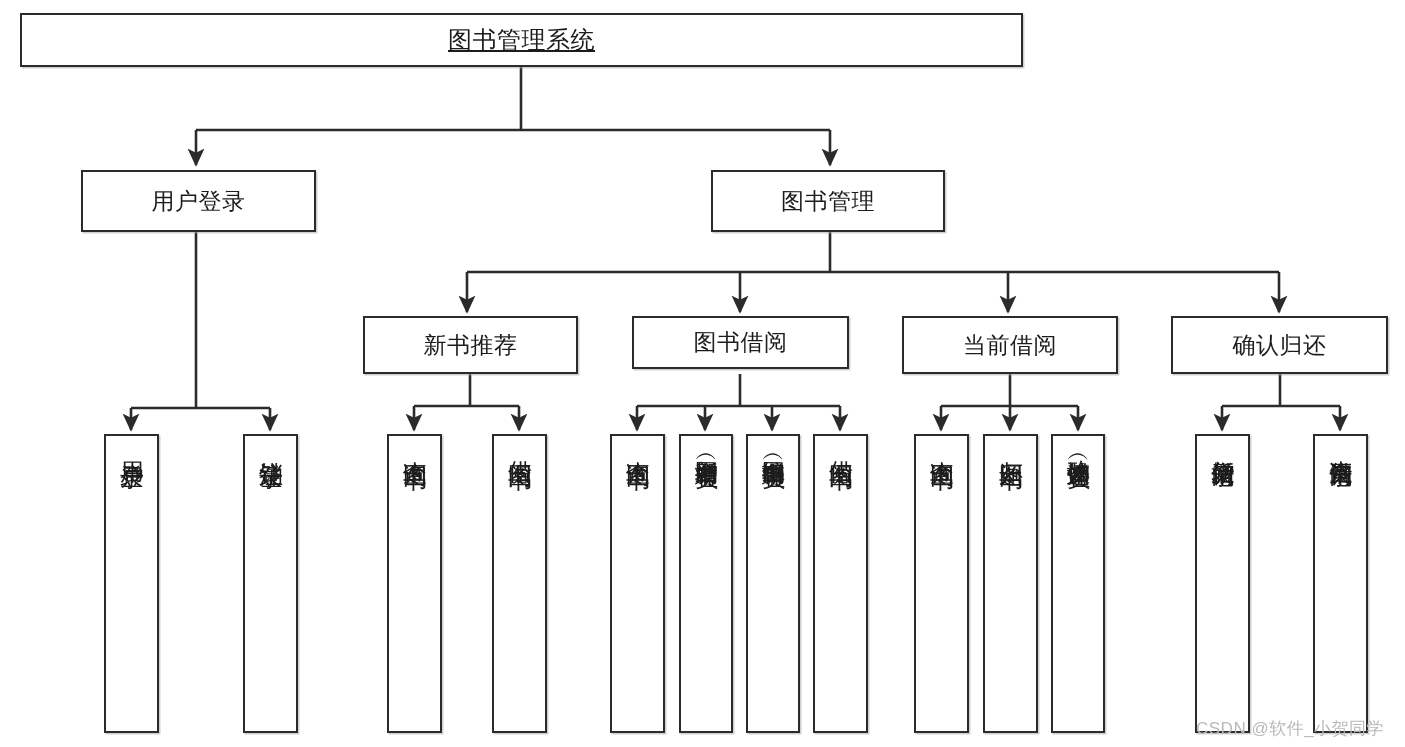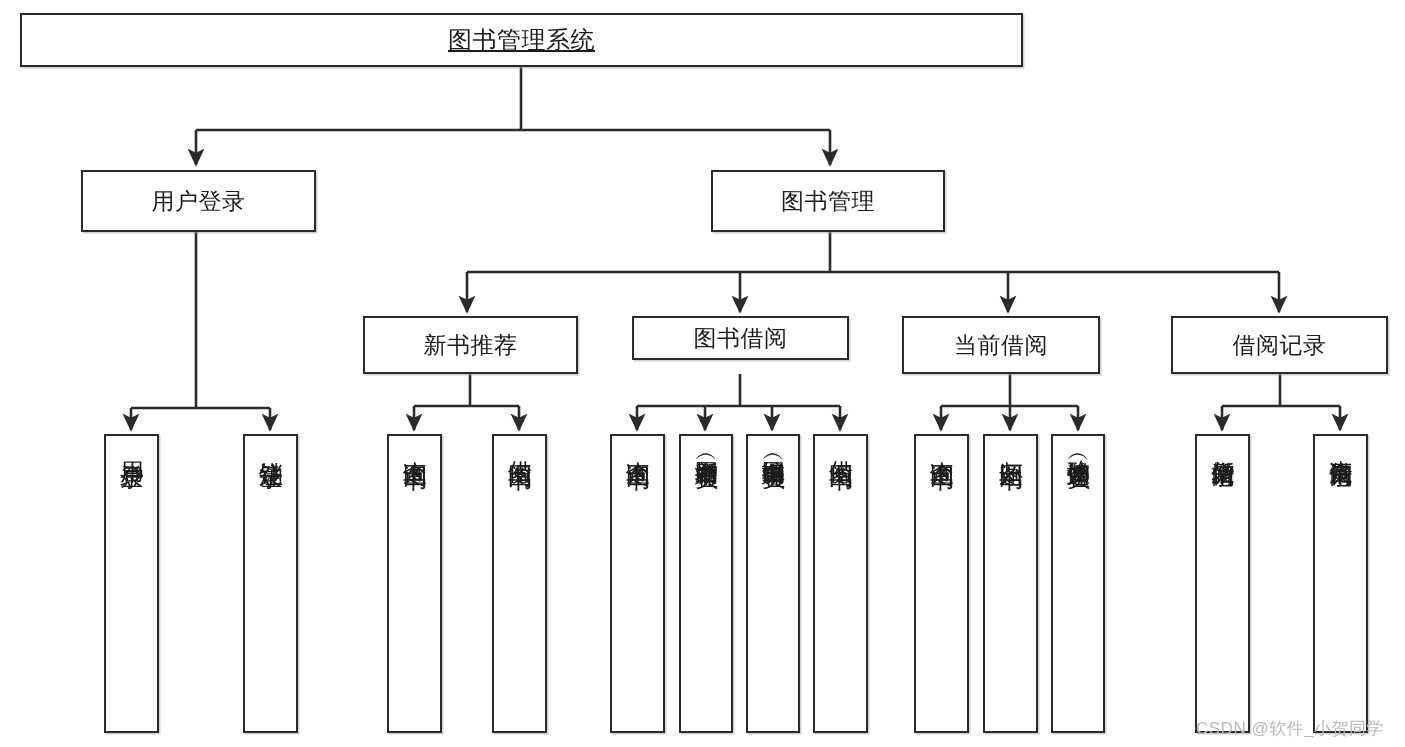--- a/index.html
+++ b/index.html
@@ -134,30 +134,30 @@
   </div>
 
   <div class="node horiz" style="left:363px;top:316px;width:215px;height:58px;">
     <span class="label">新书推荐</span>
   </div>
 
   <div class="node horiz" style="left:711px;top:170px;width:234px;height:62px;">
     <span class="label">图书管理</span>
   </div>
 
-  <div class="node horiz" style="left:632px;top:316px;width:217px;height:44px;">
+  <div class="node horiz" style="left:632px;top:316px;width:217px;height:53px;">
     <span class="label">图书借阅</span>
   </div>
 
-  <div class="node horiz" style="left:902px;top:316px;width:198px;height:58px;">
+  <div class="node horiz" style="left:902px;top:316px;width:216px;height:58px;">
     <span class="label">当前借阅</span>
   </div>
 
   <div class="node horiz" style="left:1171px;top:316px;width:217px;height:58px;">
-    <span class="label">借阅记录</span>
+    <span class="label">确认归还</span>
   </div>
 
   <div class="node vert" style="left:104px;top:434px;width:55px;height:299px;">
     <span class="label">用户登录</span>
   </div>
 
   <div class="node vert" style="left:243px;top:434px;width:55px;height:299px;">
     <span class="label">注销登录</span>
   </div>
 

